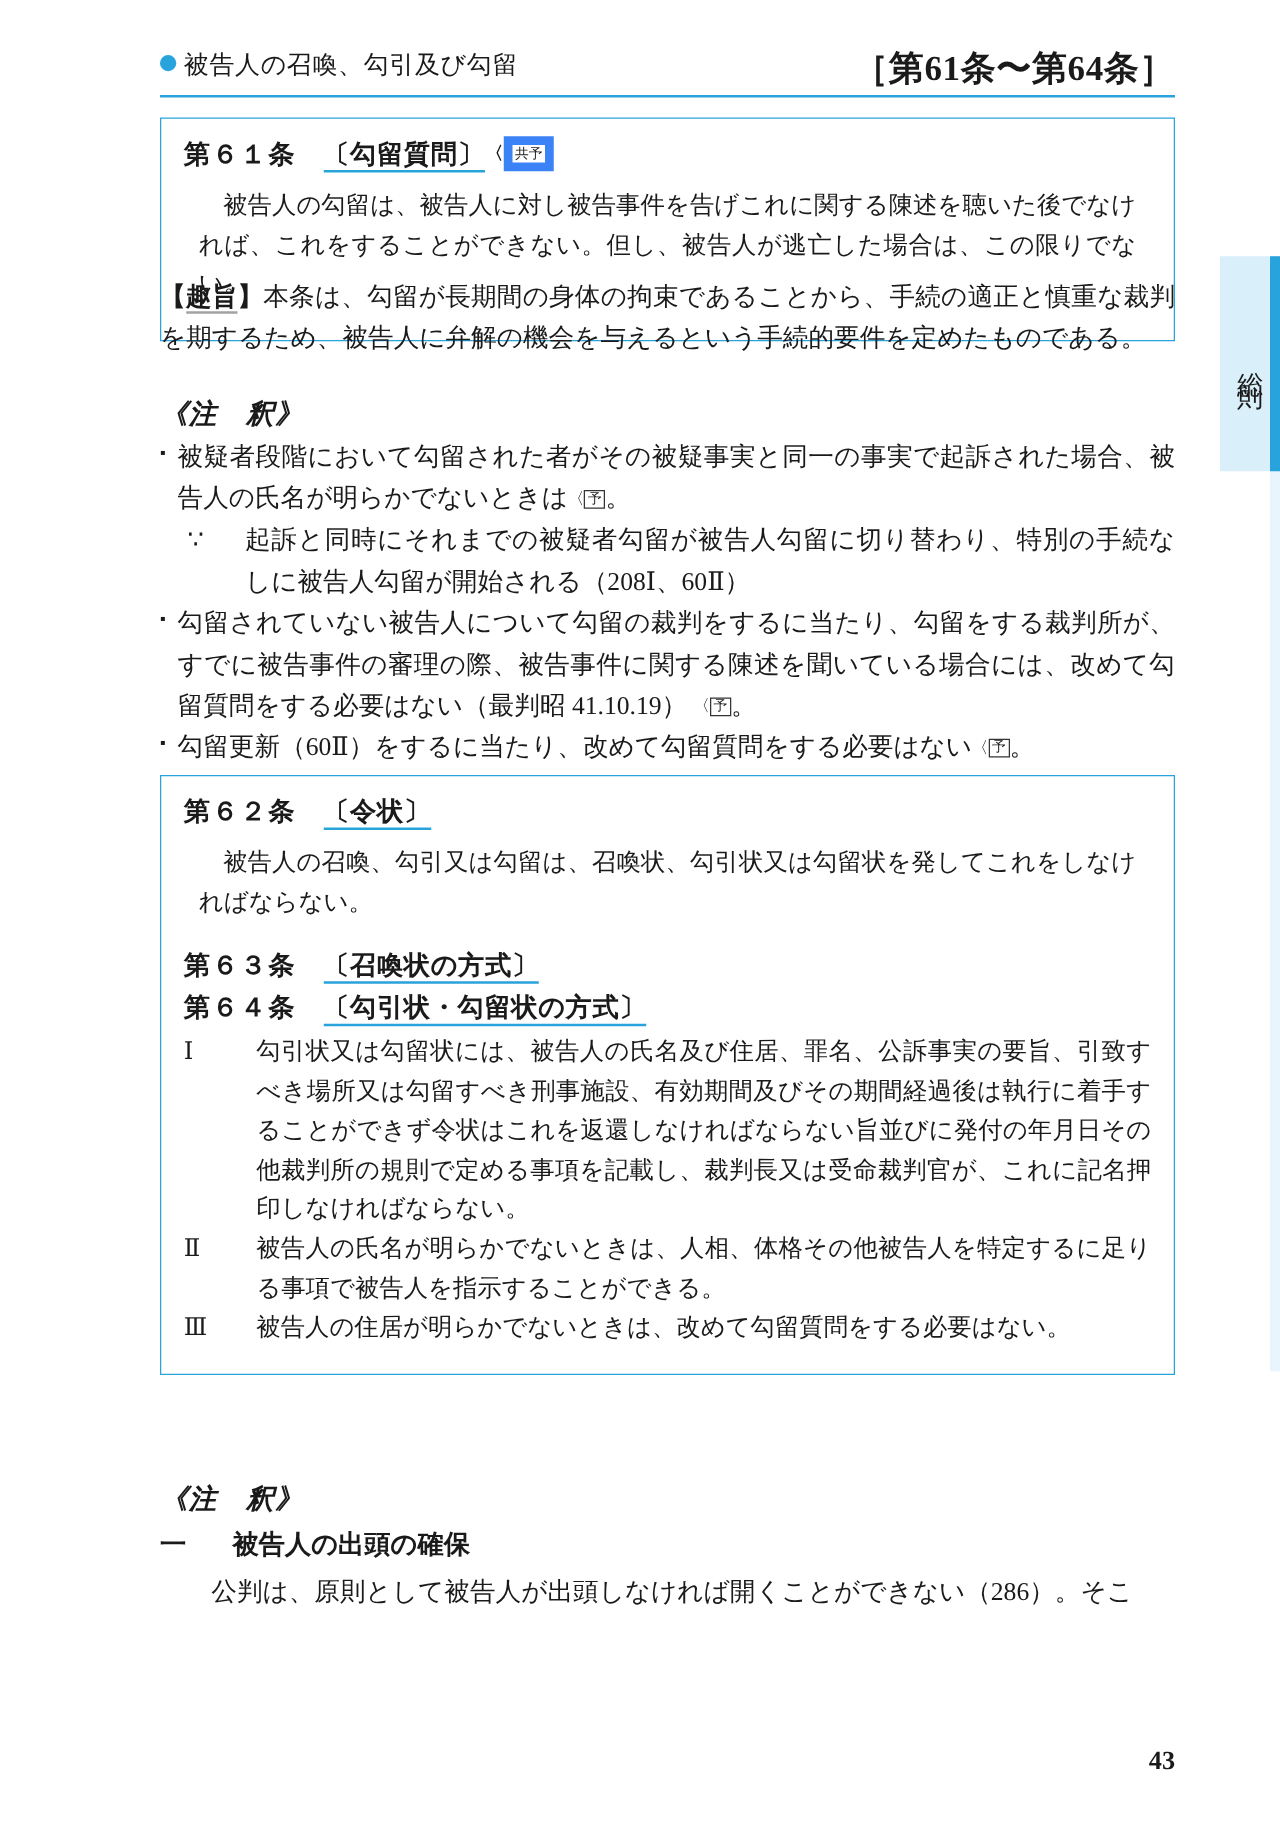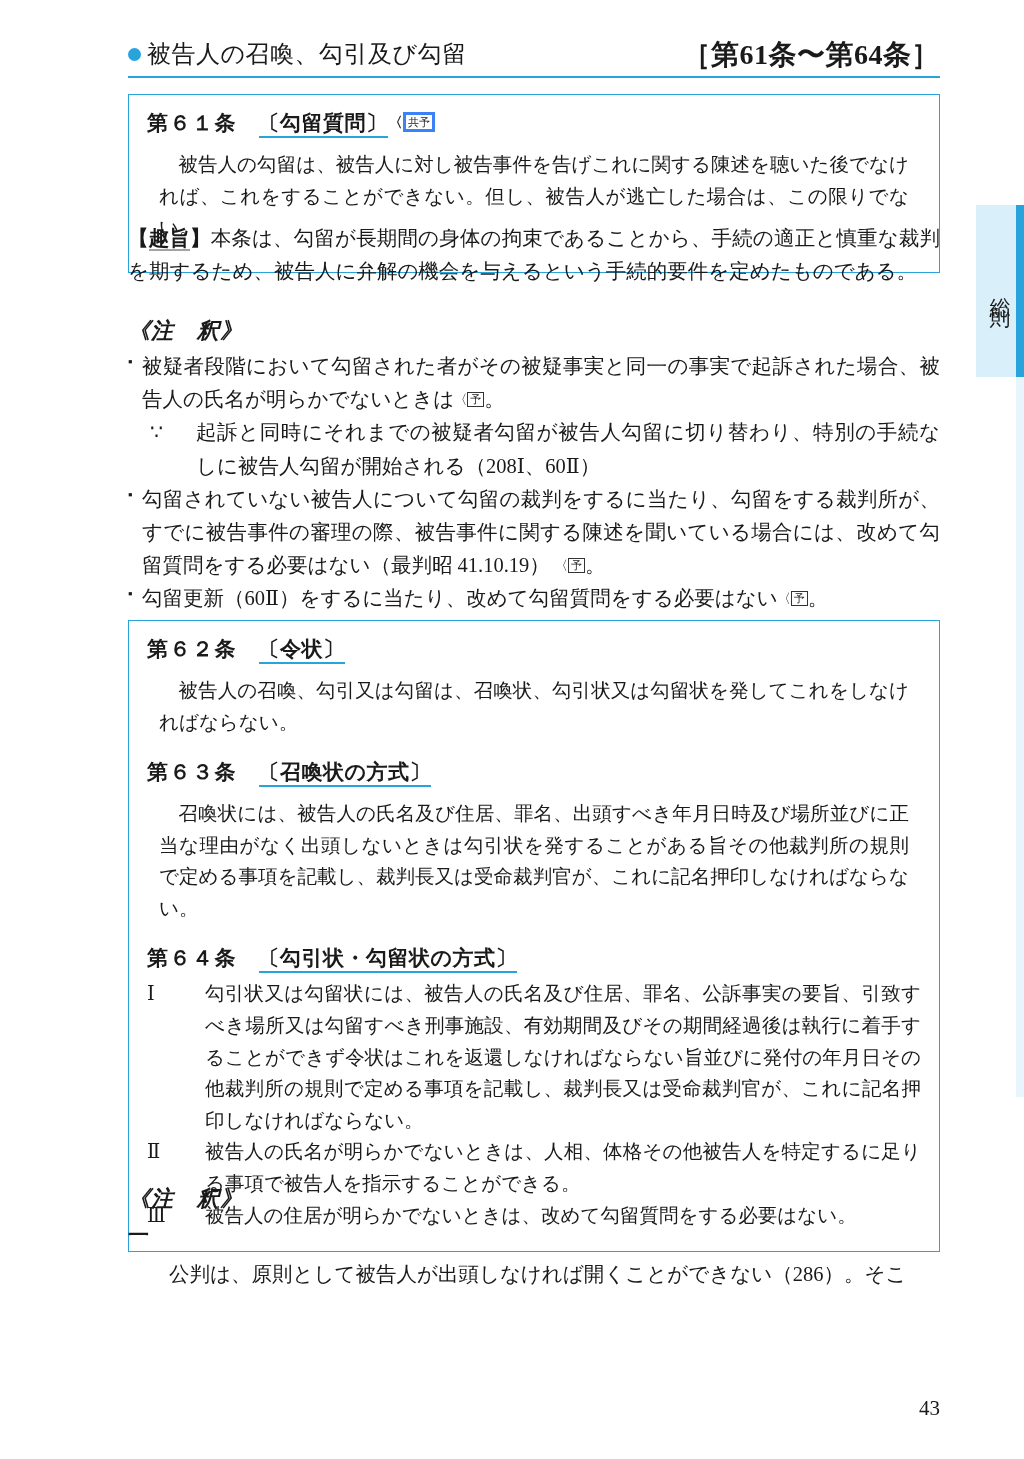--- a/index.html
+++ b/index.html
@@ -26,21 +26,21 @@
     position: absolute;
     top: 38px;
     left: 128px;
     width: 812px;
     height: 34px;
   }
   .header-left {
     position: absolute;
     left: 0;
     top: 0;
-    font-size: 24px;
+    font-size: 20px;
     letter-spacing: 0.5px;
     white-space: nowrap;
   }
   .header-bullet {
     display: inline-block;
     width: 13px;
     height: 13px;
     border-radius: 50%;
     background: #29a3dc;
     margin-right: 6px;
@@ -120,21 +120,21 @@
     letter-spacing: 1.5px;
   }
   .art-title .name {
     border-bottom: 2px solid #29a3dc;
     padding-bottom: 1px;
   }
   .badge {
     display: inline-block;
     font-size: 11px;
     font-weight: normal;
-    border: 3px solid #3b82f6;
+    border: 7px solid #3b82f6;
     padding: 0 2px;
     line-height: 14px;
     vertical-align: 4px;
     letter-spacing: 0;
     background: #fff;
   }
   .badge-wrap {
     display: inline-block;
     position: relative;
     margin-left: 1px;
@@ -249,21 +249,21 @@
   .para-indent {
     text-indent: 2em;
   }
 
   
   .page-number {
     position: absolute;
     right: 84px;
     bottom: 38px;
     font-size: 21px;
-    font-weight: normal;
+    font-weight: bold;
   }
 </style>
 </head>
 <body>
 
 <div class="page">
 
   <div class="header">
     <div class="header-left">
       <span class="header-bullet"></span><span>被告人の召喚、勾引及び勾留</span>
@@ -333,23 +333,20 @@
     </div>
     <div class="art-body" style="margin-bottom:20px;">
       <p>被告人の召喚、勾引又は勾留は、召喚状、勾引状又は勾留状を発してこれをしなければならない。</p>
     </div>
 
     <div class="art-title">
       <span class="num">第６３条</span>
       <span style="display:inline-block;width:10px;"></span>
       <span class="name">〔召喚状の方式〕</span>
     </div>
-    <div class="art-body" style="margin-bottom:20px;">
-      <p>召喚状には、被告人の氏名及び住居、罪名、出頭すべき年月日時及び場所並びに正当な理由がなく出頭しないときは勾引状を発することがある旨その他裁判所の規則で定める事項を記載し、裁判長又は受命裁判官が、これに記名押印しなければならない。</p>
-    </div>
 
     <div class="art-title">
       <span class="num">第６４条</span>
       <span style="display:inline-block;width:10px;"></span>
       <span class="name">〔勾引状・勾留状の方式〕</span>
     </div>
     <div class="art-body">
       <div class="clause">
         <div class="rn">Ⅰ</div>
         <div class="ct">勾引状又は勾留状には、被告人の氏名及び住居、罪名、公訴事実の要旨、引致すべき場所又は勾留すべき刑事施設、有効期間及びその期間経過後は執行に着手することができず令状はこれを返還しなければならない旨並びに発付の年月日その他裁判所の規則で定める事項を記載し、裁判長又は受命裁判官が、これに記名押印しなければならない。</div>
@@ -363,19 +360,20 @@
         <div class="ct">被告人の住居が明らかでないときは、改めて勾留質問をする必要はない。</div>
       </div>
     </div>
   </div>
 
   <div class="block chushaku" style="top:1181px;">《注　釈》</div>
 
   <div class="block" style="top:1218px;">
     <div class="num-section">
       <div class="idx">一</div>
+      <div>被告人の出頭の確保</div>
     </div>
     <div class="para-indent" style="margin-top:6px;">公判は、原則として被告人が出頭しなければ開くことができない（286）。そこ</div>
   </div>
 
   <div class="page-number">43</div>
 
 </div>
 
 </body></html>

